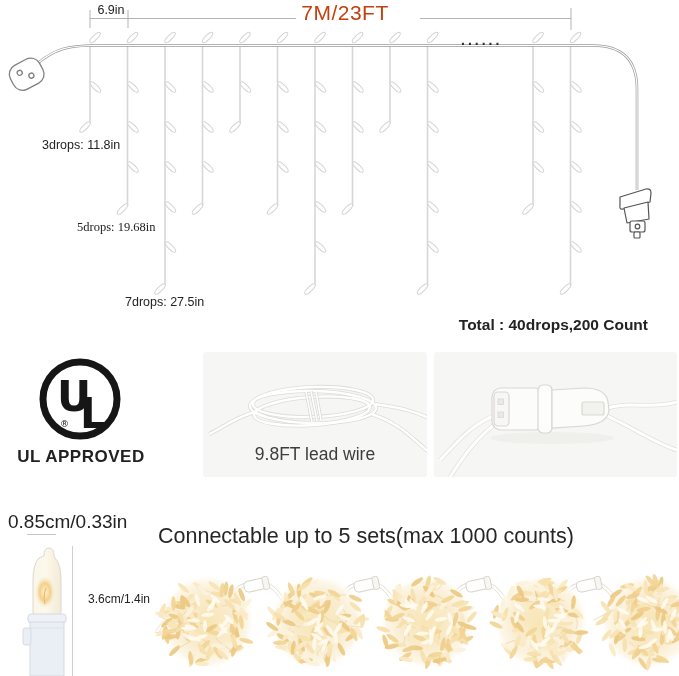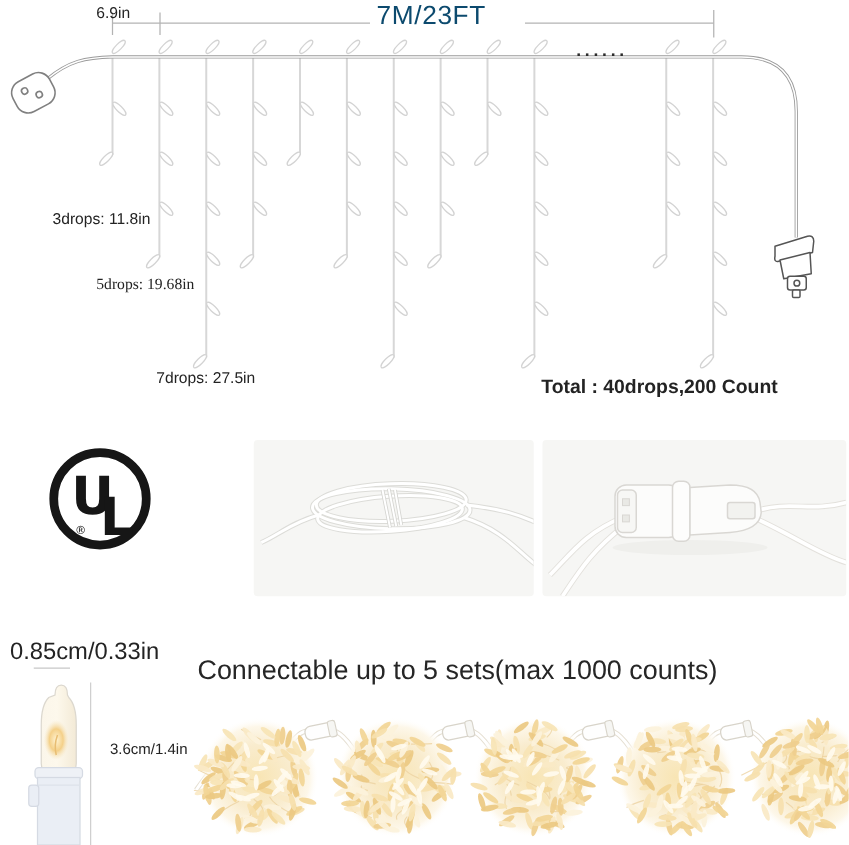--- a/index.html
+++ b/index.html
@@ -1,22 +1,22 @@
 <!DOCTYPE html>
 <html><head>
 <meta charset="utf-8">
 <style>
   html,body{margin:0;padding:0;background:#fff;}
   .canvas{position:relative;width:679px;height:676px;background:#fff;overflow:hidden;
           font-family:"Liberation Sans",sans-serif;color:#222;}
   .lbl{position:absolute;color:#232323;white-space:nowrap;}
   .sm{font-size:12.5px;}
   .dots{font-weight:bold;letter-spacing:3px;font-size:14px;color:#2b2b2b;}
-  .big{font-size:21px;color:#0c4a6e;letter-spacing:0.5px;}
-  .total{font-weight:bold;font-size:15.5px;text-align:left;}
+  .big{font-size:21px;color:#c2410c;letter-spacing:0.5px;}
+  .total{font-weight:bold;font-size:15.5px;text-align:right;margin-top:15px;}
   .ul-caption{position:absolute;left:8px;top:447px;width:146px;text-align:center;
               font-weight:bold;font-size:17px;letter-spacing:0.5px;color:#222;}
   .card{position:absolute;top:352px;height:125px;background:#f6f6f4;border-radius:3px;overflow:hidden;}
   .card1{left:203px;width:224px;}
   .card2{left:434px;width:243px;}
   .card-label{position:absolute;left:0;right:0;bottom:12px;text-align:center;
               font-size:17.5px;color:#3d3d3d;}
   .hline{position:absolute;left:27px;top:534px;width:29px;height:1px;background:#c7c7c7;}
   .vline{position:absolute;left:72px;top:546px;width:1px;height:130px;background:#cfcfcf;}
   .heading{position:absolute;left:158px;top:524px;width:504px;
@@ -126,34 +126,35 @@
 
     <g fill="#ffffff" stroke="#555555" stroke-width="1.2" stroke-linejoin="round">
       <path d="M620,197 L646,189 Q651,188 651,193 L650,202 L623,209 Q619,210 620,205 Z"></path>
       <path d="M624,208 L648,202 L649,219 L627,223 Z"></path>
       <rect x="630" y="221" width="15" height="11" rx="2"></rect>
       <circle cx="637.5" cy="226.5" r="2.3" fill="none"></circle>
       <rect x="634" y="232" width="6" height="6" rx="1"></rect>
     </g>
   </svg>
 
-  <div class="lbl sm abs" style="left:77px;top:3px;width:46px;">6.9in</div>
+  <div class="lbl sm abs" style="left:88px;top:3px;width:46px;text-align:center;">6.9in</div>
   <div class="lbl big abs" style="left:295px;top:1px;width:100px;text-align:center;">7M/23FT</div>
   <div class="lbl dots abs" style="left:461px;top:32px;">......</div>
-  <div class="lbl sm abs" style="left:42px;top:168px;">3drops: 11.8in</div>
+  <div class="lbl sm abs" style="left:42px;top:138px;">3drops: 11.8in</div>
   <div class="lbl sm abs" style="left:77px;top:220px;font-family:Liberation Serif, serif;">5drops: 19.68in</div>
   <div class="lbl sm abs" style="left:125px;top:295px;">7drops: 27.5in</div>
   <div class="lbl total abs" style="left:433px;top:301px;width:215px;">Total : 40drops,200 Count</div>
 
   <svg class="abs" style="left:28px;top:352px;" width="104" height="94" viewBox="0 0 104 94">
     <circle cx="52" cy="47" r="37" fill="none" stroke="#161616" stroke-width="7"></circle>
     <text x="29" y="59" font-family="DejaVu Sans, sans-serif" font-size="42" font-weight="bold" fill="#161616">U</text>
     <text x="52" y="76" font-family="DejaVu Sans, sans-serif" font-size="42" font-weight="bold" fill="#161616">L</text>
     <text x="32" y="75" font-family="DejaVu Sans, sans-serif" font-size="9" fill="#161616">®</text>
   </svg>
+  <div class="ul-caption">UL APPROVED</div>
 
   <div class="card card1">
     <svg width="224" height="125" viewBox="0 0 224 125">
       <g fill="none" stroke="#dcdcd8" stroke-width="4">
         <path d="M52,60 C30,66 20,76 6,82"></path>
         <ellipse cx="110" cy="50" rx="60" ry="15" transform="rotate(-2 110 50)"></ellipse>
         <ellipse cx="110" cy="55" rx="63" ry="16" transform="rotate(1 110 55)"></ellipse>
         <ellipse cx="109" cy="59" rx="58" ry="14" transform="rotate(-4 109 59)"></ellipse>
         <path d="M170,52 C205,56 216,62 226,66"></path>
         <path d="M168,62 C200,72 212,90 226,100"></path>
@@ -170,20 +171,21 @@
         <path d="M103,40 L109,70"></path>
           <path d="M108,39 L114,69"></path>
           <path d="M113,40 L118,68"></path>
       </g>
       <g stroke="#ffffff" stroke-width="1.6">
         <path d="M103,40 L109,70"></path>
           <path d="M108,39 L114,69"></path>
           <path d="M113,40 L118,68"></path>
       </g>
     </svg>
+    <div class="card-label">9.8FT lead wire</div>
   </div>
 
   <div class="card card2">
     <svg width="243" height="125" viewBox="0 0 243 125">
       <ellipse cx="118" cy="86" rx="62" ry="6" fill="#efefec"></ellipse>
       <g fill="none" stroke="#e3e1dc" stroke-width="4.5">
         <path d="M170,57 C198,48 214,58 243,50"></path>
         <path d="M171,63 C200,76 222,92 243,98"></path>
         <path d="M64,62 C34,74 22,92 6,108"></path>
         <path d="M66,68 C40,88 30,104 16,125"></path>

